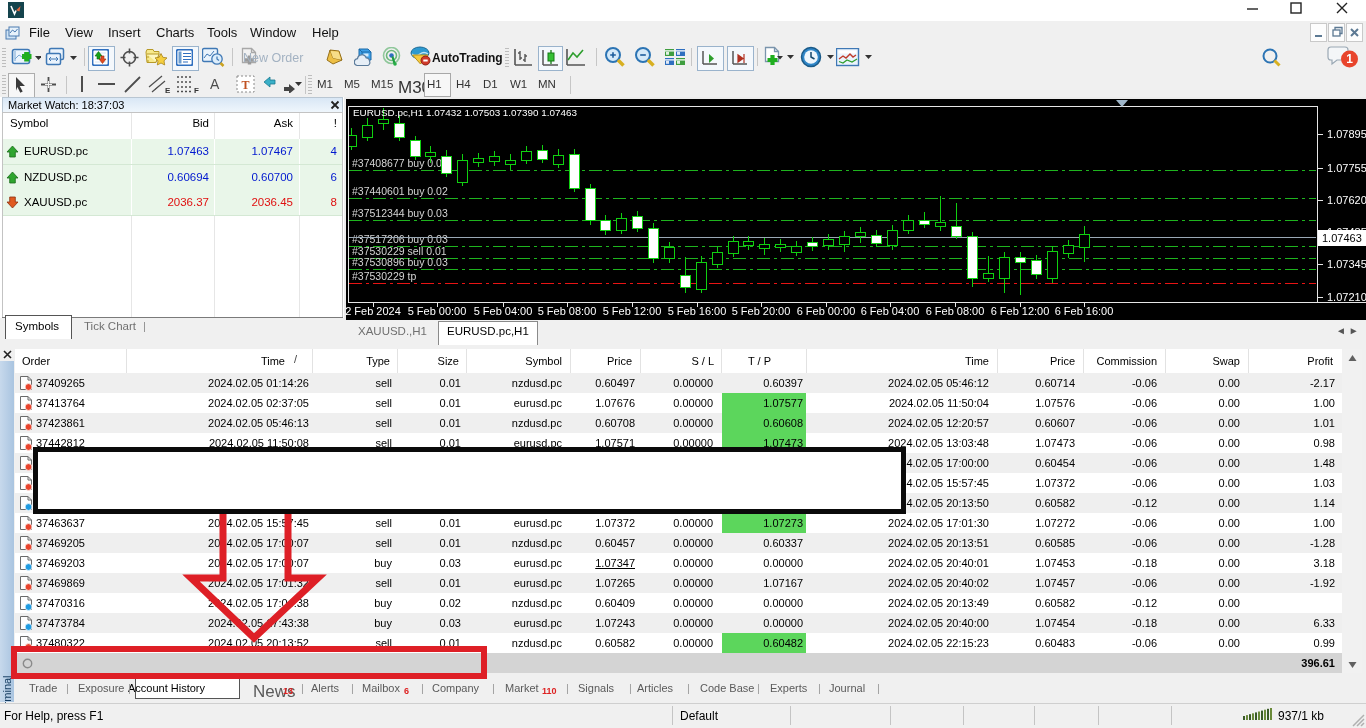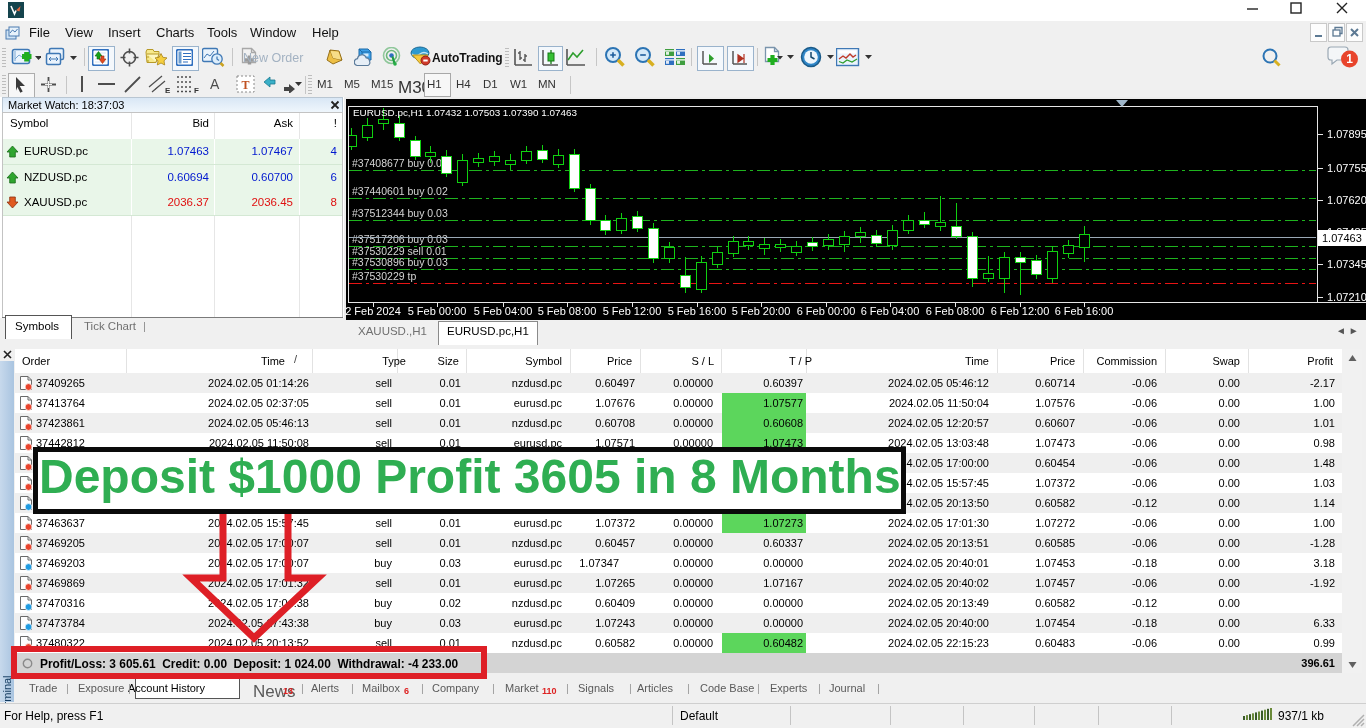--- a/index.html
+++ b/index.html
@@ -501,26 +501,26 @@
 <div class="colsep" style="left:570px;"></div>
 <div class="colsep" style="left:640px;"></div>
 <div class="colsep" style="left:721px;"></div>
 <div class="colsep" style="left:806px;"></div>
 <div class="colsep" style="left:997px;"></div>
 <div class="colsep" style="left:1083px;"></div>
 <div class="colsep" style="left:1165px;"></div>
 <div class="colsep" style="left:1248px;"></div>
 <div class="hcell" style="left:22px;top:350px;width:104px;">Order</div>
 <div class="hcell r" style="left:126px;top:350px;width:159px;">Time</div>
-<div class="hcell r" style="left:312px;top:350px;width:78px;padding-left:16px;">Type</div>
+<div class="hcell r" style="left:312px;top:350px;width:78px;">Type</div>
 <div class="hcell r" style="left:397px;top:350px;width:62px;">Size</div>
 <div class="hcell r" style="left:466px;top:350px;width:96px;">Symbol</div>
 <div class="hcell r" style="left:570px;top:350px;width:62px;">Price</div>
 <div class="hcell r" style="left:640px;top:350px;width:74px;">S / L</div>
-<div class="hcell r" style="left:730px;top:350px;width:82px;">T / P</div>
+<div class="hcell r" style="left:689px;top:350px;width:82px;">T / P</div>
 <div class="hcell r" style="left:806px;top:350px;width:183px;">Time</div>
 <div class="hcell r" style="left:997px;top:350px;width:78px;">Price</div>
 <div class="hcell r" style="left:1083px;top:350px;width:74px;">Commission</div>
 <div class="hcell r" style="left:1165px;top:350px;width:75px;">Swap</div>
 <div class="hcell r" style="left:1248px;top:350px;width:85px;">Profit</div>
 <div class="ab" style="left:294px;top:353px;font-size:11px;color:#444;">/</div>
 <div class="ab" style="left:1342px;top:349px;width:20px;height:324px;background:#f1f1f1;"></div>
 <svg class="ab" style="left:1348px;top:354px;" width="9" height="8">
       <path d="M4.5 1 L8.5 7 H0.5 Z" fill="#606060"></path>
     </svg>
@@ -715,21 +715,21 @@
       <svg class="ab" style="left:4px;top:2px;" width="15" height="16">
 <path d="M1.5 1.5 h7.5 l3.5 3.5 v9.5 h-11 Z" fill="#fdfdfd" stroke="#6a6a6a"></path>
 <path d="M9 1.5 v3.5 h3.5" fill="none" stroke="#6a6a6a"></path>
 <circle cx="9.5" cy="12" r="3.4" fill="#1e9ae0" stroke="#fff" stroke-width="0.7"></circle>
       </svg>
       <div class="cell" style="left:21px;width:100px;">37469203</div>
       <div class="cell r" style="left:111px;width:183px;">2024.02.05 17:00:07</div>
       <div class="cell r" style="left:297px;width:80px;">buy</div>
       <div class="cell r" style="left:382px;width:64px;">0.03</div>
       <div class="cell r" style="left:451px;width:96px;">eurusd.pc</div>
-      <div class="cell r" style="left:539px;width:65px;">1.07347</div>
+      <div class="cell r" style="left:555px;width:65px;text-decoration:underline;">1.07347</div>
       <div class="cell r" style="left:625px;width:73px;">0.00000</div>
       <div class="cell r" style="left:706px;width:82px;">0.00000</div>
       <div class="cell r" style="left:791px;width:183px;">2024.02.05 20:40:01</div>
       <div class="cell r" style="left:982px;width:78px;">1.07453</div>
       <div class="cell r" style="left:1068px;width:74px;">-0.18</div>
       <div class="cell r" style="left:1150px;width:75px;">0.00</div>
       <div class="cell r" style="left:1233px;width:87px;">3.18</div>
     </div>
 <div class="trow" style="top:573px;background:#efefef;border-bottom:1px solid #e9e9e9;">
       <svg class="ab" style="left:4px;top:2px;" width="15" height="16">
@@ -810,21 +810,20 @@
       <div class="cell r" style="left:982px;width:78px;">0.60483</div>
       <div class="cell r" style="left:1068px;width:74px;">-0.06</div>
       <div class="cell r" style="left:1150px;width:75px;">0.00</div>
       <div class="cell r" style="left:1233px;width:87px;">0.99</div>
     </div>
 
 <div class="ab" style="left:15px;top:653px;width:1327px;height:20px;background:#d4d4d4;"></div>
 <svg class="ab" style="left:22px;top:658px;" width="11" height="11">
       <circle cx="5.5" cy="5.5" r="4.2" fill="none" stroke="#8a8a8a" stroke-width="1.4"></circle>
     </svg>
-<div class="ab" style="left:40px;top:657px;font-size:11.9px;font-weight:bold;">Profit/Loss: 3 605.61&nbsp; Credit: 0.00&nbsp; Deposit: 1 024.00&nbsp; Withdrawal: -4 233.00</div>
 <div class="ab r" style="left:1235px;top:657px;width:100px;font-size:11px;font-weight:bold;">396.61</div>
 
 <div class="ab" style="left:15px;top:676px;width:1351px;height:24px;background:#f0f0f0;"></div>
 <div class="ab" style="left:135px;top:678px;width:105px;height:21px;background:#fff;border:1px solid #555;box-sizing:border-box;"></div>
 <div class="ab" style="left:29px;top:682px;font-size:11px;color:#5a5a5a;white-space:nowrap;">Trade</div>
 <div class="ab" style="left:78px;top:682px;font-size:11px;color:#5a5a5a;white-space:nowrap;">Exposure</div>
 <div class="ab" style="left:128px;top:682px;font-size:11px;color:#000;white-space:nowrap;">Account History</div>
 <div class="ab" style="left:253px;top:682px;font-size:17px;color:#5a5a5a;white-space:nowrap;">News</div>
 <div class="ab" style="left:283px;top:686px;font-size:9px;font-weight:bold;color:#d22;">13</div>
 <div class="ab" style="left:311px;top:682px;font-size:11px;color:#5a5a5a;white-space:nowrap;">Alerts</div>
@@ -873,18 +872,17 @@
       <rect x="21" y="1.6999999999999993" width="2" height="10.3" fill="#6a8a3a"></rect>
       <rect x="24" y="0.8000000000000007" width="2" height="11.2" fill="#3a5a28"></rect>
       <rect x="27" y="-0.09999999999999964" width="2" height="12.1" fill="#6a8a3a"></rect>
     </svg>
 <div class="ab" style="left:1278px;top:709px;font-size:12px;">937/1 kb</div>
 <svg class="ab" style="left:1352px;top:714px;" width="13" height="13">
 <path d="M12 1 L1 12 M12 5 L5 12 M12 9 L9 12" stroke="#b0b0b0" stroke-width="1.5"></path>
     </svg>
 
 <div class="ab" style="left:33px;top:447px;width:873px;height:67px;background:#fff;border:5px solid #0a0a0a;box-sizing:border-box;"></div>
-<div class="ab" style="left:39px;top:446px;width:864px;height:62px;font-size:48px;font-weight:bold;color:#2fae52;line-height:62px;white-space:nowrap;">Deposit $1000 Profit 3605 in 8 Months</div>
 
 <svg class="ab" style="left:180px;top:505px;" width="150" height="140">
 <path d="M43 9 V73 H11 L74 133 L138 73 H108 V9" fill="none" stroke="#de1f26" stroke-width="7"></path>
 </svg>
 <div class="ab" style="left:11px;top:646px;width:476px;height:33px;border:6px solid #de1f26;box-sizing:border-box;"></div>
 </div>
 </body></html>

